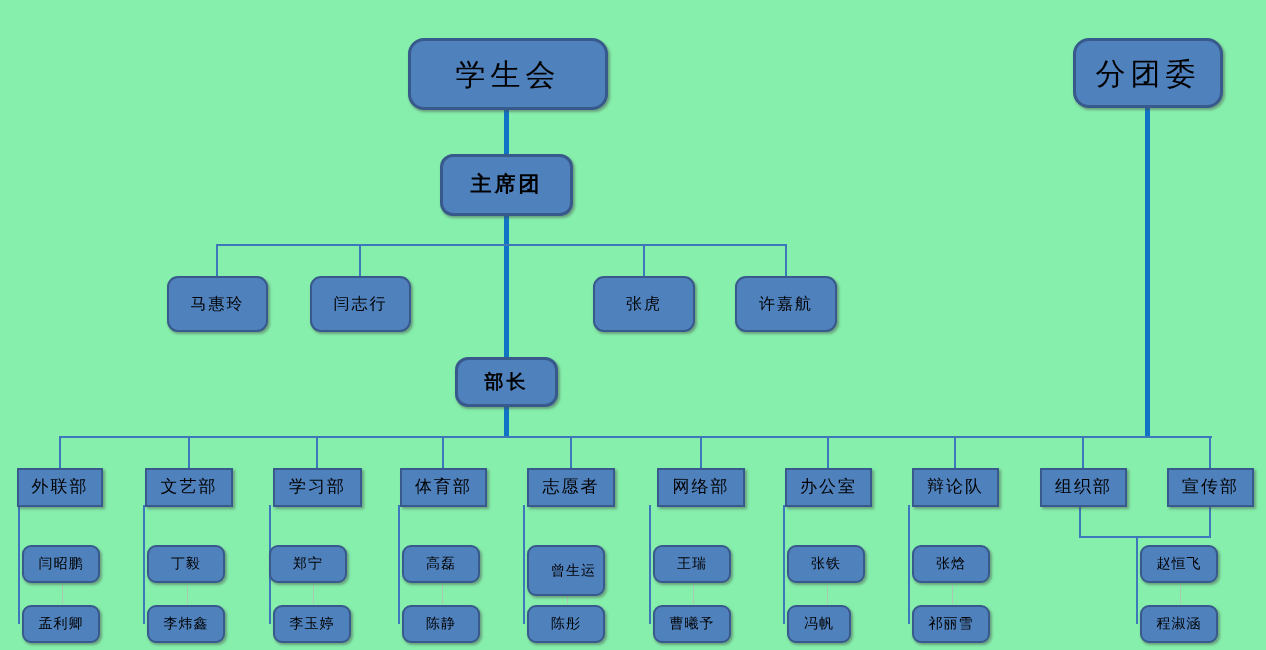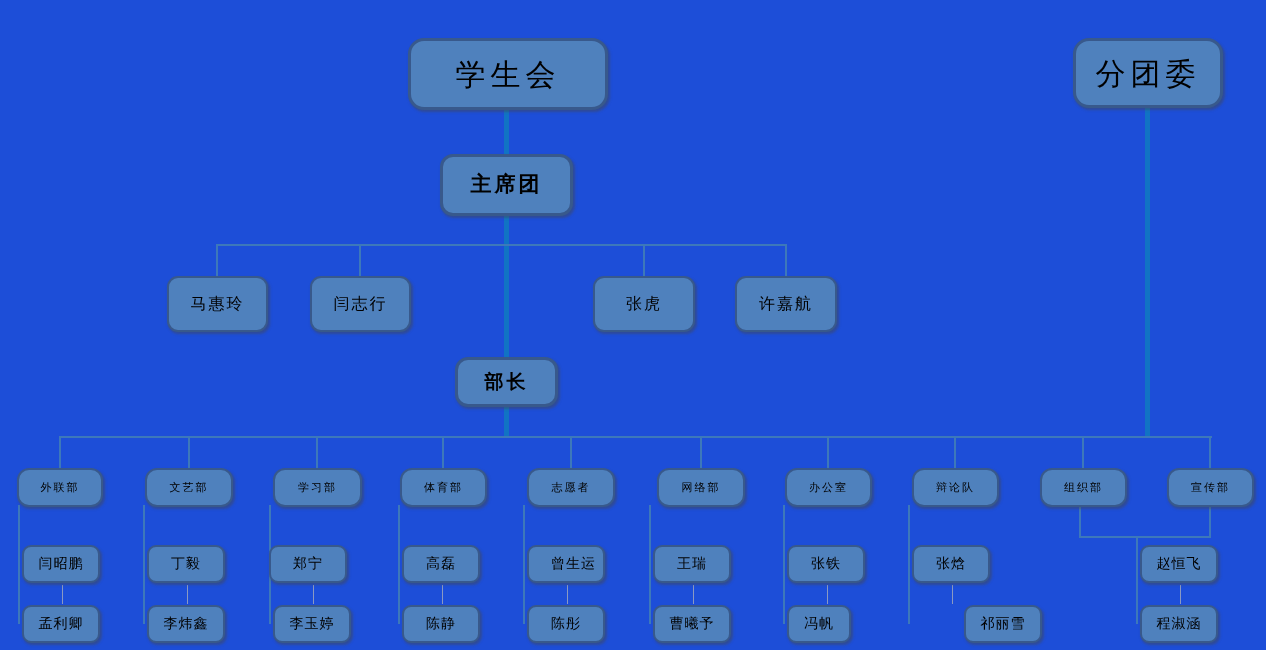--- a/index.html
+++ b/index.html
@@ -1,29 +1,29 @@
 <!DOCTYPE html>
 <html><head>
 <meta charset="utf-8">
 <style>
   html,body{margin:0;padding:0;background:#fff;}
   #canvas{
-    position:relative;width:1266px;height:650px;background:#1d4ed8;overflow:hidden;
+    position:relative;width:1266px;height:650px;background:#86efac;overflow:hidden;
     font-family:"Liberation Serif","DejaVu Serif",serif;color:#000;
   }
   .node{
     position:absolute;background:#4f81bd;border:2px solid #38598c;border-radius:10px;
     display:flex;align-items:center;justify-content:center;text-align:center;
     box-shadow:1.5px 2px 2.5px rgba(70,70,70,0.45);box-sizing:border-box;
     line-height:1.1;
   }
   .node-xl{font-size:30px;letter-spacing:5px;border-radius:16px;border-width:3px;}
   .node-lg{font-size:21px;font-weight:bold;letter-spacing:3px;border-radius:13px;border-width:3px;}
   .node-md{font-size:16px;letter-spacing:2px;border-radius:11px;}
-  .node-sm{font-size:11px;letter-spacing:2px;border-radius:12px;}
+  .node-sm{font-size:17px;letter-spacing:2px;border-radius:0;}
   .node-xs{font-size:14px;letter-spacing:1px;border-radius:9px;}
   .line{position:absolute;background:#3d78ba;}
   .line-thick{position:absolute;background:#1173c4;}
   .tick{position:absolute;background:#b9b9b9;opacity:0.7;}
 </style>
 </head>
 <body>
 
 <div id="canvas">
 
@@ -138,21 +138,21 @@
   </div>
   <div class="node node-xs" style="left:147px;top:545px;width:78px;height:38px;">
     <span>丁毅</span>
   </div>
   <div class="node node-xs" style="left:269px;top:545px;width:78px;height:38px;">
     <span>郑宁</span>
   </div>
   <div class="node node-xs" style="left:402px;top:545px;width:78px;height:38px;">
     <span>高磊</span>
   </div>
-  <div class="node node-xs" style="left:527px;top:545px;width:78px;height:38px;padding-left:15px;">
+  <div class="node node-xs" style="left:527px;top:545px;width:78px;height:51px;padding-left:15px;">
     <span>曾生运</span>
   </div>
   <div class="node node-xs" style="left:653px;top:545px;width:78px;height:38px;">
     <span>王瑞</span>
   </div>
   <div class="node node-xs" style="left:787px;top:545px;width:78px;height:38px;">
     <span>张铁</span>
   </div>
   <div class="node node-xs" style="left:912px;top:545px;width:78px;height:38px;">
     <span>张焓</span>
@@ -175,20 +175,20 @@
   </div>
   <div class="node node-xs" style="left:527px;top:605px;width:78px;height:38px;">
     <span>陈彤</span>
   </div>
   <div class="node node-xs" style="left:653px;top:605px;width:78px;height:38px;">
     <span>曹曦予</span>
   </div>
   <div class="node node-xs" style="left:787px;top:605px;width:64px;height:38px;">
     <span>冯帆</span>
   </div>
-  <div class="node node-xs" style="left:964px;top:605px;width:78px;height:38px;">
+  <div class="node node-xs" style="left:912px;top:605px;width:78px;height:38px;">
     <span>祁丽雪</span>
   </div>
   <div class="node node-xs" style="left:1140px;top:605px;width:78px;height:38px;">
     <span>程淑涵</span>
   </div>
 
 </div>
 
 </body></html>

